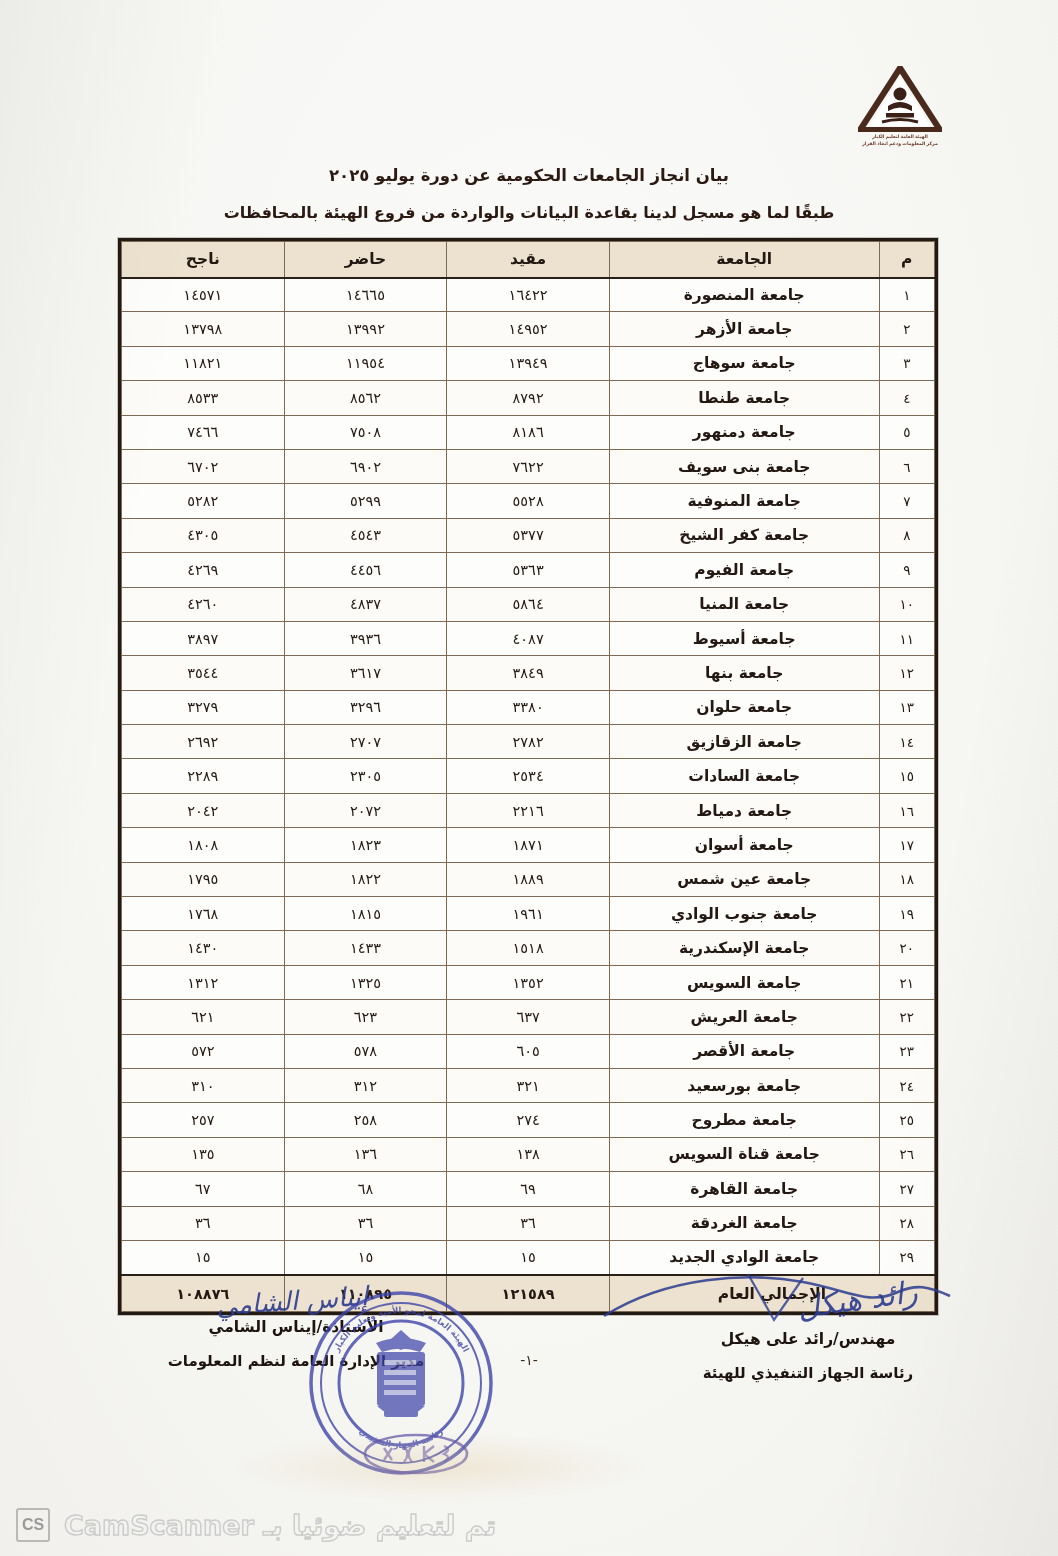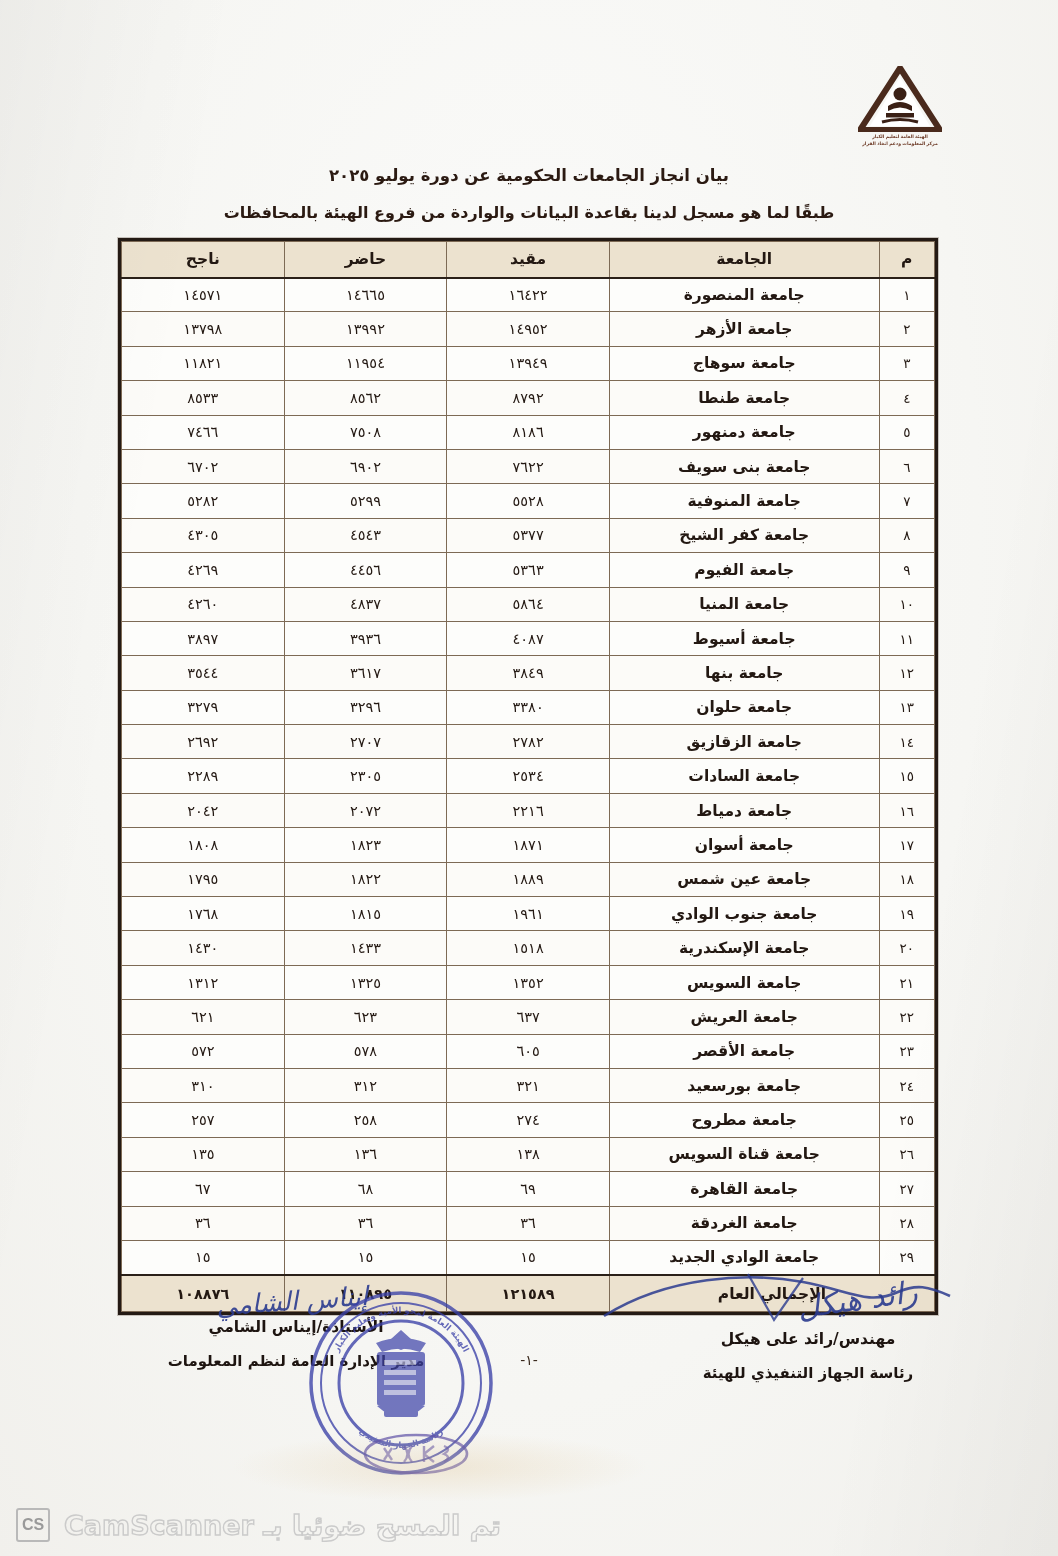--- a/index.html
+++ b/index.html
@@ -560,16 +560,16 @@
     </g>
   </svg>
 
   <div class="page-number">-١-</div>
 
   <div class="smudge"></div>
   <div class="scan-shade"></div>
 
   <div class="watermark">
     <div class="cs-badge">CS</div>
-    <div class="wm-text">تم المسح ضوئيا بـ CamScanner</div>
+    <div class="wm-text">تم لتعليم ضوئيا بـ CamScanner</div>
   </div>
 
 </div>
 
 </body></html>

